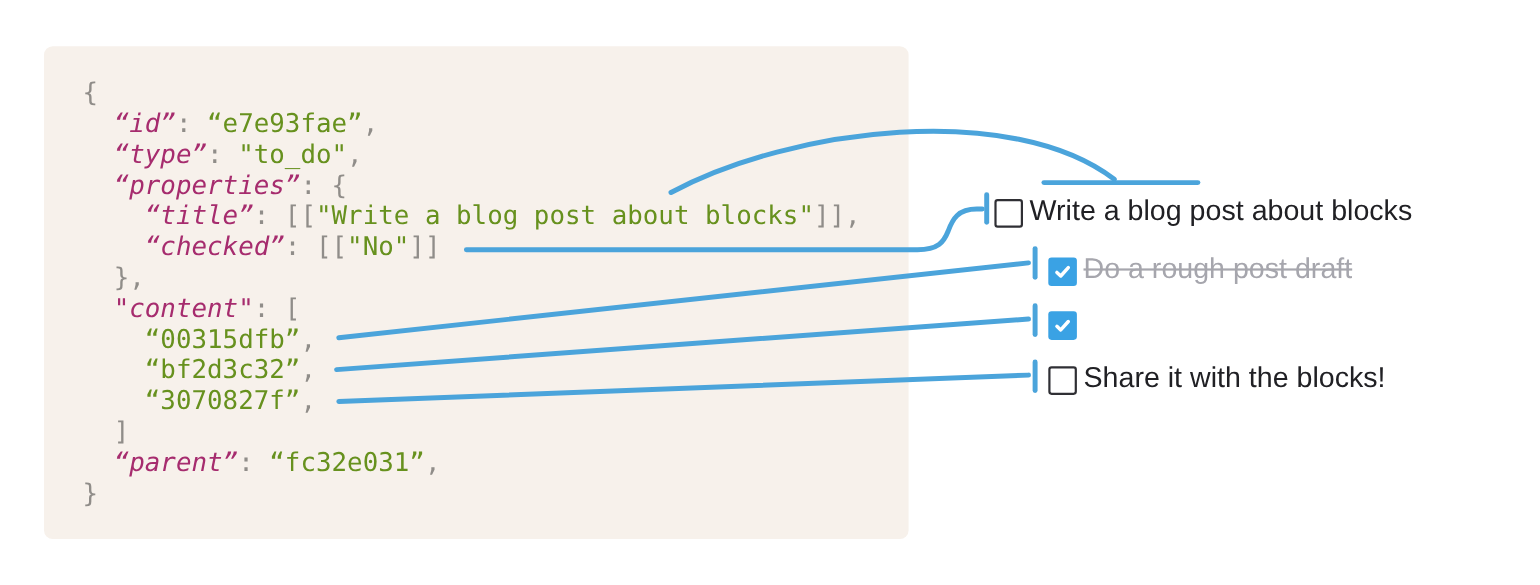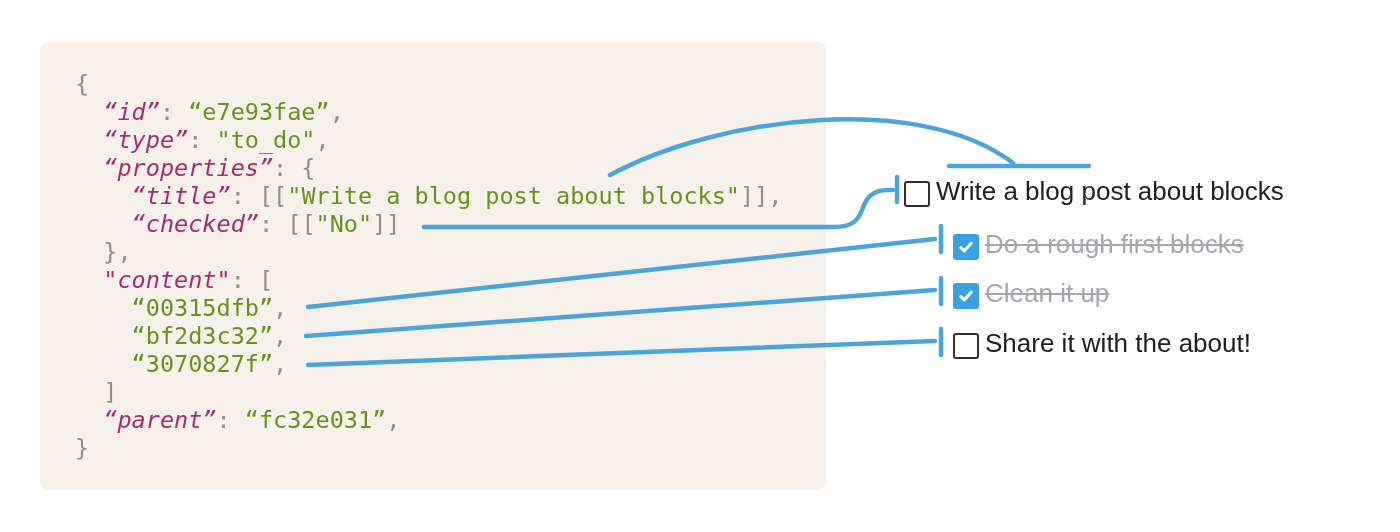--- a/index.html
+++ b/index.html
@@ -92,33 +92,32 @@
       </span>
       <span class="todo-label">Write a blog post about blocks</span>
     </div>
 
     <div class="todo-item item-1 done">
       <span class="cb checked">
         <svg class="check" width="18" height="18" viewBox="0 0 16 16">
           <path d="M3.4 8.6 L6.5 11.5 L12.6 4.7" fill="none" stroke="#ffffff" stroke-width="2.8" stroke-linecap="round" stroke-linejoin="round"></path>
         </svg>
       </span>
-      <span class="todo-label">Do a rough first blocks</span>
+      <span class="todo-label">Do a rough post draft</span>
     </div>
 
     <div class="todo-item item-2 done">
       <span class="cb checked">
         <svg class="check" width="18" height="18" viewBox="0 0 16 16">
           <path d="M3.4 8.6 L6.5 11.5 L12.6 4.7" fill="none" stroke="#ffffff" stroke-width="2.8" stroke-linecap="round" stroke-linejoin="round"></path>
         </svg>
       </span>
-      <span class="todo-label">Clean it up</span>
     </div>
 
     <div class="todo-item item-3">
       <span class="cb">
         
       </span>
-      <span class="todo-label">Share it with the about!</span>
+      <span class="todo-label">Share it with the blocks!</span>
     </div>
 
   </div>
 </div>
 
 </body></html>

